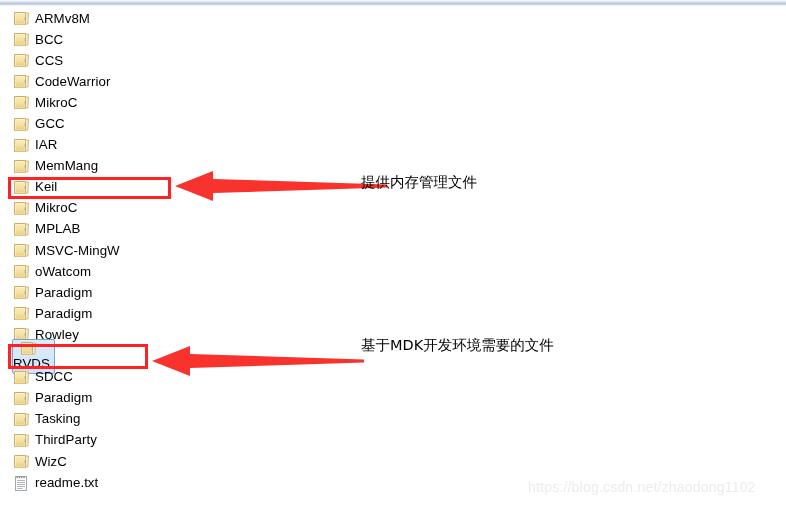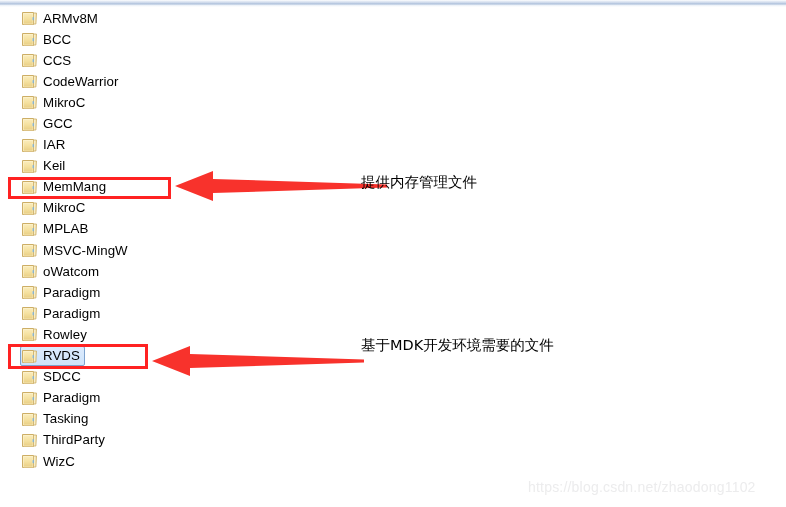--- a/index.html
+++ b/index.html
@@ -31,33 +31,33 @@
     top: 8px;
     width: 786px;
   }
   .file-row {
     position: relative;
     height: 21.1px;
     display: flex;
     align-items: center;
     padding-left: 12px;
     box-sizing: border-box;
-    margin-left: 8px;
   }
   .item-label-wrap {
     display: inline-flex;
     align-items: center;
     padding: 1px 4px 1px 0;
     border: 1px solid transparent;
     border-radius: 2px;
     box-sizing: border-box;
   }
   .item-label-wrap.selected {
     background: linear-gradient(to bottom, #dcebfd, #cfe4fb);
     border: 1px solid #7da2ce;
+    flex-direction: column;
   }
   .item-name {
     font-size: 13.3px;
     color: #000000;
     line-height: 16px;
     white-space: nowrap;
     letter-spacing: 0.05px;
   }
 
   
@@ -297,20 +297,44 @@
                 <stop offset="0" stop-color="#fdf6da"></stop>
                 <stop offset="1" stop-color="#efdfa8"></stop>
               </linearGradient>
             </defs>
             <path d="M1.5,1.5 h11 v12 h-11 z" fill="url(#fbody)" stroke="#cdae66" stroke-width="1"></path>
             <path d="M2.5,2.5 h9.5 v10.5 h-9.5 z" fill="none" stroke="#fdf4d4" stroke-width="0.7" opacity="0.8"></path>
             <path d="M12.5,2 h3 l-0.6,11 h-2.4 z" fill="url(#fflap)" stroke="#cdae66" stroke-width="0.8"></path>
             <rect x="11.6" y="6" width="1.3" height="3.2" rx="0.5" fill="#7fb4dd"></rect>
           </svg>
         </span>
+        <span class="item-name">MemMang</span>
+      </div>
+    </div>
+    <div class="file-row">
+      <div class="item-label-wrap">
+        <span class="icon-box folder-icon">
+          <svg width="17" height="15" viewBox="0 0 17 15">
+            <defs>
+              <linearGradient id="fbody" x1="0" y1="0" x2="0" y2="1">
+                <stop offset="0" stop-color="#fbeec0"></stop>
+                <stop offset="0.5" stop-color="#f5e1a0"></stop>
+                <stop offset="1" stop-color="#e8cd82"></stop>
+              </linearGradient>
+              <linearGradient id="fflap" x1="0" y1="0" x2="1" y2="0">
+                <stop offset="0" stop-color="#fdf6da"></stop>
+                <stop offset="1" stop-color="#efdfa8"></stop>
+              </linearGradient>
+            </defs>
+            <path d="M1.5,1.5 h11 v12 h-11 z" fill="url(#fbody)" stroke="#cdae66" stroke-width="1"></path>
+            <path d="M2.5,2.5 h9.5 v10.5 h-9.5 z" fill="none" stroke="#fdf4d4" stroke-width="0.7" opacity="0.8"></path>
+            <path d="M12.5,2 h3 l-0.6,11 h-2.4 z" fill="url(#fflap)" stroke="#cdae66" stroke-width="0.8"></path>
+            <rect x="11.6" y="6" width="1.3" height="3.2" rx="0.5" fill="#7fb4dd"></rect>
+          </svg>
+        </span>
         <span class="item-name">Keil</span>
       </div>
     </div>
     <div class="file-row">
       <div class="item-label-wrap">
         <span class="icon-box folder-icon">
           <svg width="17" height="15" viewBox="0 0 17 15">
             <defs>
               <linearGradient id="fbody" x1="0" y1="0" x2="0" y2="1">
                 <stop offset="0" stop-color="#fbeec0"></stop>
@@ -321,44 +345,20 @@
                 <stop offset="0" stop-color="#fdf6da"></stop>
                 <stop offset="1" stop-color="#efdfa8"></stop>
               </linearGradient>
             </defs>
             <path d="M1.5,1.5 h11 v12 h-11 z" fill="url(#fbody)" stroke="#cdae66" stroke-width="1"></path>
             <path d="M2.5,2.5 h9.5 v10.5 h-9.5 z" fill="none" stroke="#fdf4d4" stroke-width="0.7" opacity="0.8"></path>
             <path d="M12.5,2 h3 l-0.6,11 h-2.4 z" fill="url(#fflap)" stroke="#cdae66" stroke-width="0.8"></path>
             <rect x="11.6" y="6" width="1.3" height="3.2" rx="0.5" fill="#7fb4dd"></rect>
           </svg>
         </span>
-        <span class="item-name">MemMang</span>
-      </div>
-    </div>
-    <div class="file-row">
-      <div class="item-label-wrap">
-        <span class="icon-box folder-icon">
-          <svg width="17" height="15" viewBox="0 0 17 15">
-            <defs>
-              <linearGradient id="fbody" x1="0" y1="0" x2="0" y2="1">
-                <stop offset="0" stop-color="#fbeec0"></stop>
-                <stop offset="0.5" stop-color="#f5e1a0"></stop>
-                <stop offset="1" stop-color="#e8cd82"></stop>
-              </linearGradient>
-              <linearGradient id="fflap" x1="0" y1="0" x2="1" y2="0">
-                <stop offset="0" stop-color="#fdf6da"></stop>
-                <stop offset="1" stop-color="#efdfa8"></stop>
-              </linearGradient>
-            </defs>
-            <path d="M1.5,1.5 h11 v12 h-11 z" fill="url(#fbody)" stroke="#cdae66" stroke-width="1"></path>
-            <path d="M2.5,2.5 h9.5 v10.5 h-9.5 z" fill="none" stroke="#fdf4d4" stroke-width="0.7" opacity="0.8"></path>
-            <path d="M12.5,2 h3 l-0.6,11 h-2.4 z" fill="url(#fflap)" stroke="#cdae66" stroke-width="0.8"></path>
-            <rect x="11.6" y="6" width="1.3" height="3.2" rx="0.5" fill="#7fb4dd"></rect>
-          </svg>
-        </span>
         <span class="item-name">MikroC</span>
       </div>
     </div>
     <div class="file-row">
       <div class="item-label-wrap">
         <span class="icon-box folder-icon">
           <svg width="17" height="15" viewBox="0 0 17 15">
             <defs>
               <linearGradient id="fbody" x1="0" y1="0" x2="0" y2="1">
                 <stop offset="0" stop-color="#fbeec0"></stop>
@@ -634,20 +634,43 @@
                 <stop offset="1" stop-color="#efdfa8"></stop>
               </linearGradient>
             </defs>
             <path d="M1.5,1.5 h11 v12 h-11 z" fill="url(#fbody)" stroke="#cdae66" stroke-width="1"></path>
             <path d="M2.5,2.5 h9.5 v10.5 h-9.5 z" fill="none" stroke="#fdf4d4" stroke-width="0.7" opacity="0.8"></path>
             <path d="M12.5,2 h3 l-0.6,11 h-2.4 z" fill="url(#fflap)" stroke="#cdae66" stroke-width="0.8"></path>
             <rect x="11.6" y="6" width="1.3" height="3.2" rx="0.5" fill="#7fb4dd"></rect>
           </svg>
         </span>
         <span class="item-name">WizC</span>
+      </div>
+    </div>
+    <div class="file-row">
+      <div class="item-label-wrap">
+        <span class="icon-box txt-icon">
+          <svg width="17" height="17" viewBox="0 0 17 17">
+            <rect x="2.5" y="1.5" width="11" height="14" fill="#ffffff" stroke="#a8a8a8" stroke-width="1"></rect>
+            <g stroke="#9aa3ad" stroke-width="0.8">
+              <line x1="4" y1="5.5" x2="12" y2="5.5"></line>
+              <line x1="4" y1="7.5" x2="12" y2="7.5"></line>
+              <line x1="4" y1="9.5" x2="12" y2="9.5"></line>
+              <line x1="4" y1="11.5" x2="12" y2="11.5"></line>
+              <line x1="4" y1="13.5" x2="9.5" y2="13.5"></line>
+            </g>
+            <g fill="#8b919a">
+              <rect x="3.5" y="1" width="1.4" height="2.2"></rect>
+              <rect x="5.8" y="1" width="1.4" height="2.2"></rect>
+              <rect x="8.1" y="1" width="1.4" height="2.2"></rect>
+              <rect x="10.4" y="1" width="1.4" height="2.2"></rect>
+            </g>
+          </svg>
+        </span>
+        <span class="item-name">readme.txt</span>
       </div>
     </div>
   </div>
 
 <div class="hl-box" id="highlight-memmang"></div>
 <div class="hl-box" id="highlight-rvds"></div>
 
 <div class="arrow" id="arrow-memmang">
   <svg width="215" height="34" viewBox="0 0 215 34">
     <path d="M2,17 L40,2 L40,10 L214,15.4 L214,18.6 L40,24 L40,32 Z" fill="#f8322c"></path>

